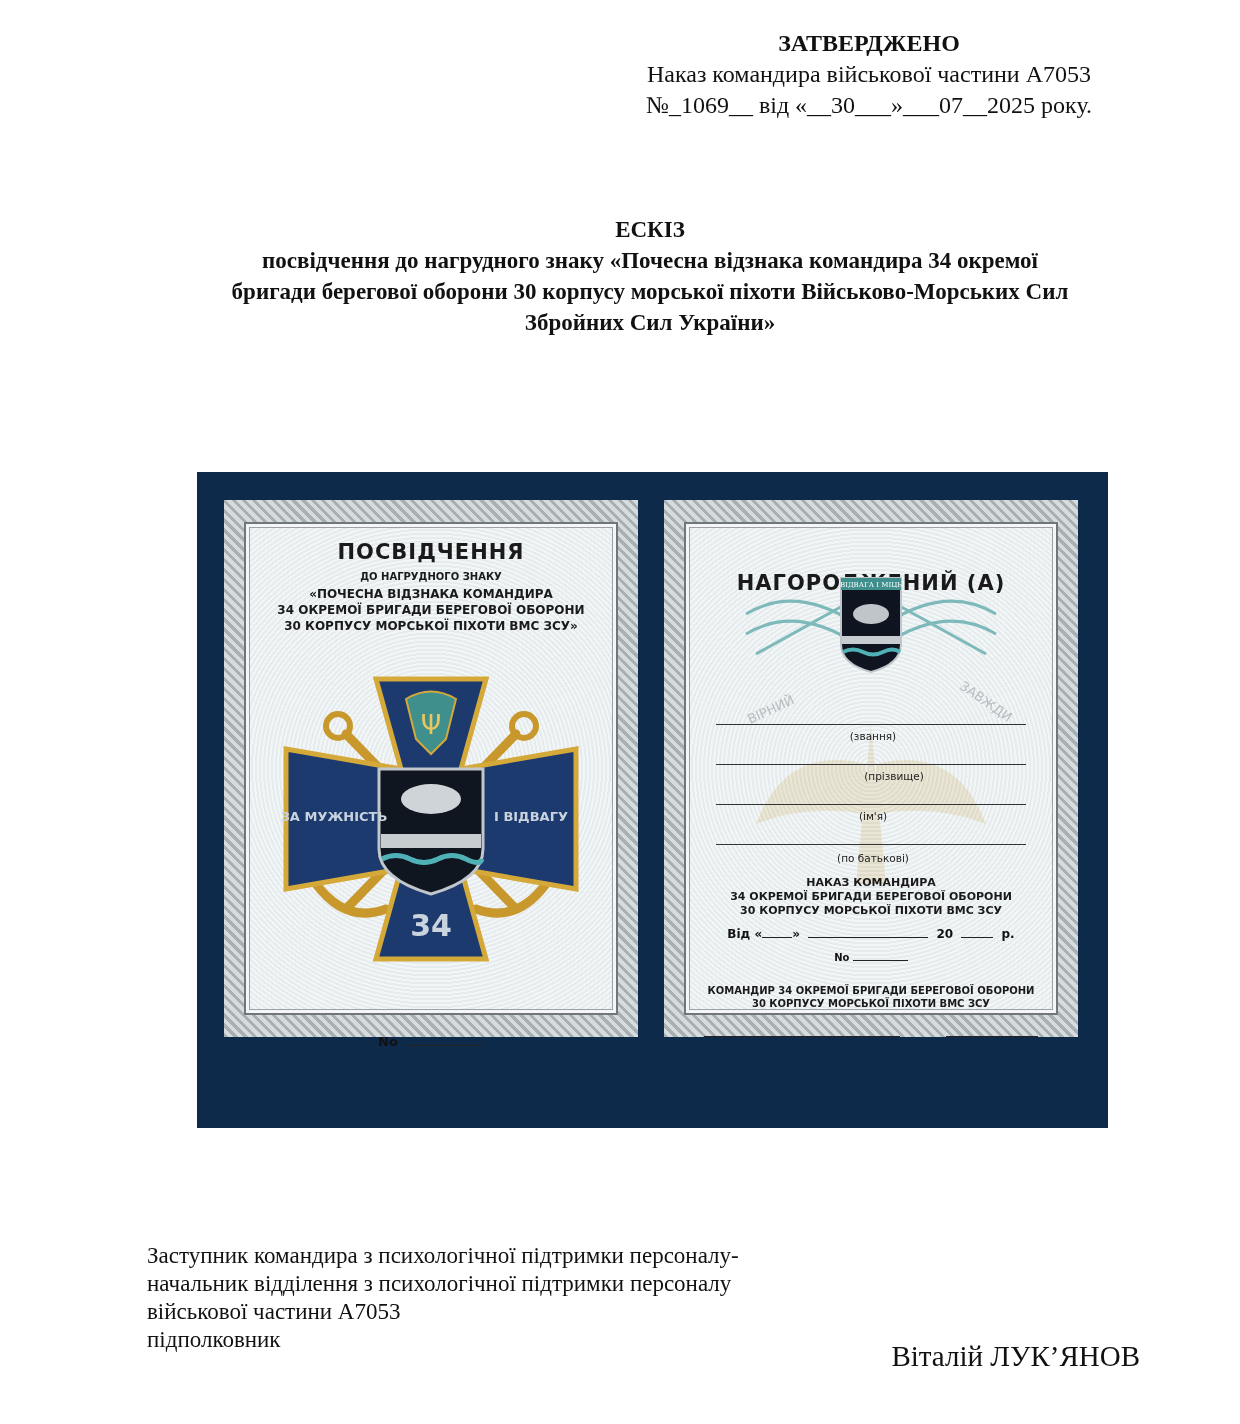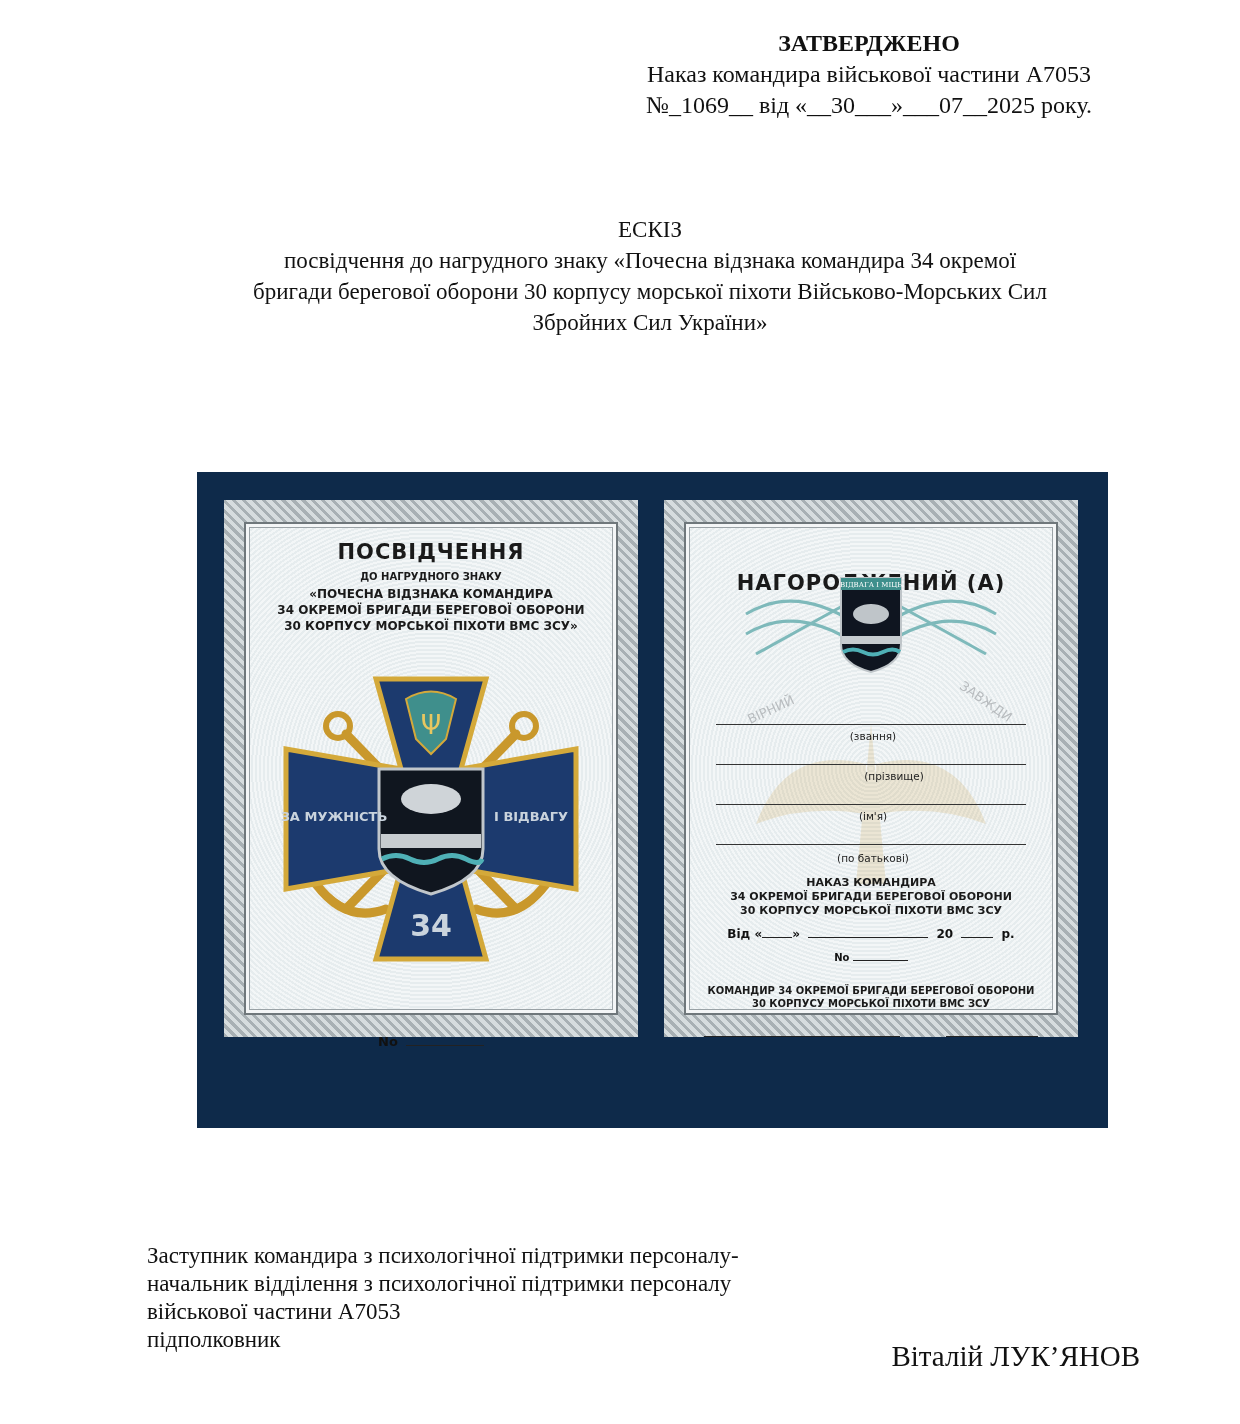--- a/index.html
+++ b/index.html
@@ -1,19 +1,19 @@
 <!DOCTYPE html>
 <html><head>
 <meta charset="utf-8">
 <style>
   html, body { margin:0; padding:0; background:#ffffff; }
   body { width:1240px; height:1424px; position:relative; overflow:hidden; font-family:"Liberation Serif", serif; color:#111; }
   .approved { position:absolute; left:584px; top:28px; width:570px; text-align:center; font-size:24px; line-height:31px; }
   .approved .t { font-weight:bold; }
-  .sketch { position:absolute; left:120px; top:214px; width:1060px; text-align:center; font-size:23px; line-height:31px; font-weight:normal; }
+  .sketch { position:absolute; left:120px; top:214px; width:1060px; text-align:center; font-size:23px; line-height:31px; font-weight:bold; }
 
   .cover { position:absolute; left:197px; top:472px; width:911px; height:656px; background:#0e2a4a; }
   .page { position:absolute; top:28px; width:414px; height:537px; background:#a21caf; }
   .page.left { left:27px; }
   .page.right { left:467px; width:414px; }
   .border-orn { position:absolute; inset:0; background:
       repeating-linear-gradient(45deg, #a8b0b4 0 3px, #d6dcde 3px 7px);
   }
   .inner { position:absolute; left:20px; top:22px; right:20px; bottom:22px; background:
       repeating-radial-gradient(circle at 50% 50%, #f3f6f7 0 2px, #e6ecee 2px 4px);

